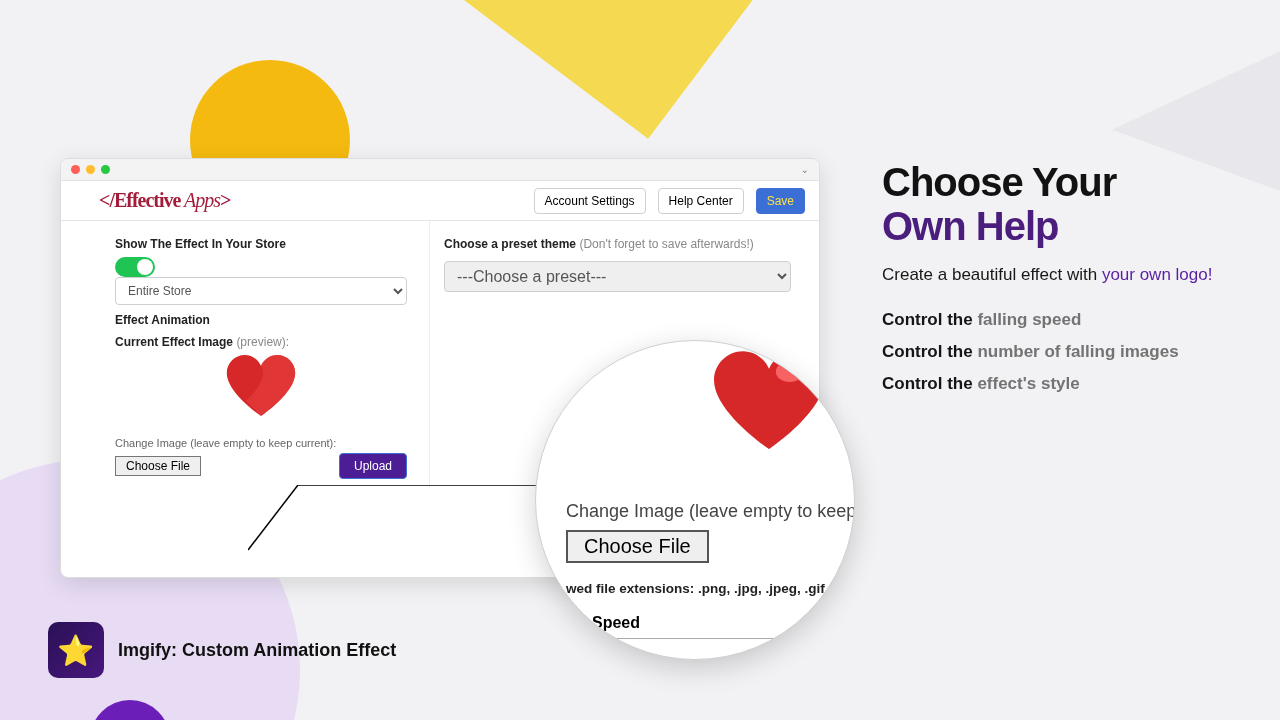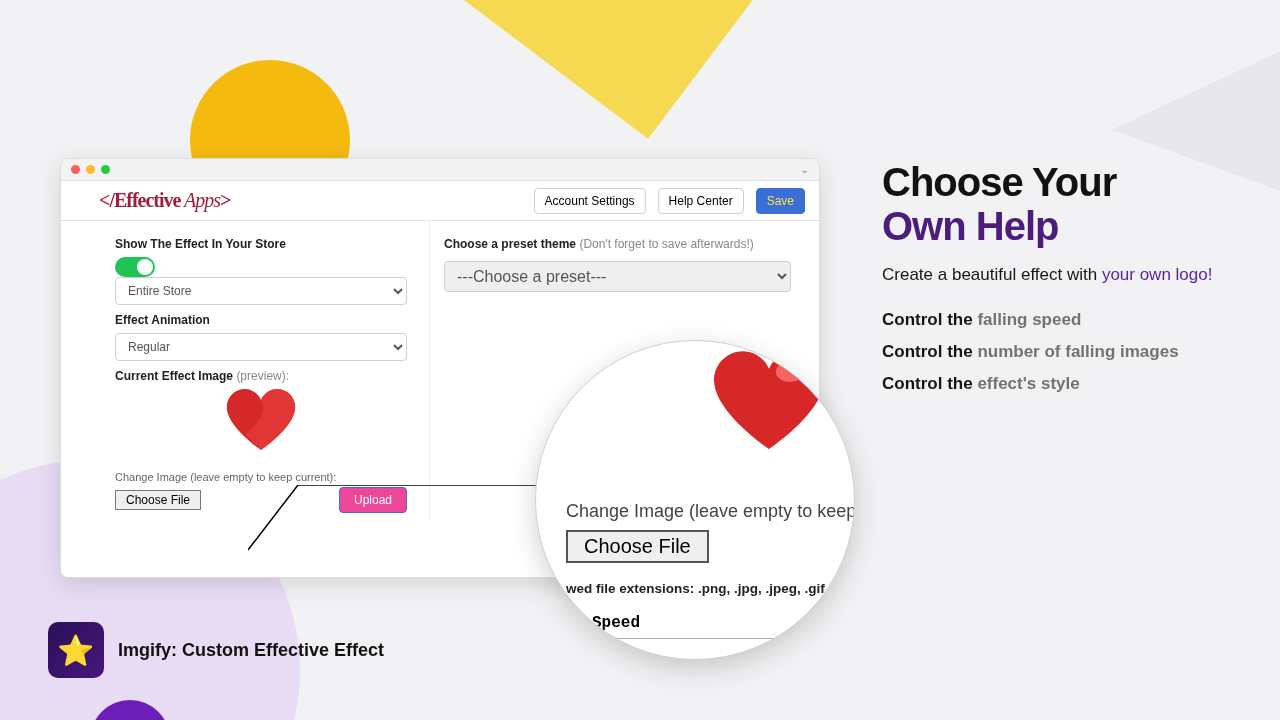--- a/index.html
+++ b/index.html
@@ -90,21 +90,21 @@
     .heart { text-align: center; }
     .heart svg { width: 70px; height: 62px; }
     .change-label { font-size: 11px; color: #666; margin-top: 16px; }
     .filerow { display: flex; align-items: center; gap: 8px; margin-top: 4px; }
     .choosefile {
       font-size: 12px; padding: 2px 10px; border: 1px solid #767676;
       background: #efefef; cursor: pointer;
     }
     .uploadbtn {
       font-size: 12px; padding: 5px 14px; border: 1px solid #3b6fd6;
-      background: #ec4899; color: #fff; border-radius: 4px; cursor: pointer;
+      background: #4c1d95; color: #fff; border-radius: 4px; cursor: pointer;
       margin-left: auto;
     }
     .preset-select {
       width: 100%; font-size: 16px; padding: 5px 8px; margin-top: 4px;
       border: 1px solid #ccd0d4; border-radius: 4px; color: #555;
     }
     
     .zoom {
       position: absolute; left: 535px; top: 340px;
       width: 320px; height: 320px; border-radius: 50%;
@@ -114,21 +114,21 @@
     }
     .zoom-inner { padding: 30px 30px 0 30px; }
     .zoom-heart { position: absolute; right: 30px; top: 10px; }
     .zoom-heart svg { width: 110px; height: 100px; }
     .zoom-label { font-size: 18px; color: #444; margin-top: 130px; white-space: nowrap; }
     .zoom-choose {
       font-size: 20px; padding: 3px 16px; border: 2px solid #555;
       background: #efefef; margin-top: 8px; display: inline-block; cursor: pointer;
     }
     .zoom-ext { font-size: 13.5px; font-weight: bold; color: #222; margin-top: 18px; white-space: nowrap; }
-    .zoom-speed { font-size: 16px; font-weight: bold; margin-top: 18px; padding-left: 26px; font-family: Liberation Mono, monospace; }
+    .zoom-speed { font-size: 16px; font-weight: bold; margin-top: 18px; padding-left: 26px; }
     .zoom-line { border-top: 1px solid #aaa; margin-top: 6px; }
     
     .connector {
       position: absolute; left: 248px; top: 485px; width: 310px; height: 80px;
       pointer-events: none;
     }
     
     .mkt { position: absolute; left: 882px; top: 160px; width: 380px; }
     .h1 { font-size: 40px; font-weight: 800; color: #121212; line-height: 1.1; letter-spacing: -1px; }
     .h1 .purple { color: #4b1e7d; }
@@ -179,23 +179,20 @@
   <div class="content">
     <div class="panel panel-left">
       <div class="label">Show The Effect In Your Store</div>
       <div class="toggle"></div>
 
       <select class="select">
         <option>Entire Store</option>
       </select>
 
       <div class="label">Effect Animation</div>
-      <select class="select">
-        <option>Regular</option>
-      </select>
 
       <div class="label">
         <span>Current Effect Image</span> <span class="sub">(preview):</span>
       </div>
 
       <div class="heart">
         <svg viewBox="0 0 32 29">
             <path fill="#d62828" d="M23.6 0c-3.4 0-6.3 2.1-7.6 5.1C14.7 2.1 11.8 0 8.4 0 3.8 0 0 3.8 0 8.4c0 9.4 16 20.1 16 20.1s16-10.7 16-20.1C32 3.8 28.2 0 23.6 0z"></path>
             <path fill="#e74040" d="M23.6 0c-3.4 0-6.3 2.1-7.6 5.1 0 0 1 1.2 1 3.3 0 6-8 13-8 13s7 7.1 7 7.1 16-10.7 16-20.1C32 3.8 28.2 0 23.6 0z" opacity="0.6"></path>
           </svg>
@@ -252,14 +249,14 @@
     <p><span>Control the </span><span class="purple">falling speed</span></p>
     <p><span>Control the </span><span class="purple">number of falling images</span></p>
     <p><span>Control the </span><span class="purple">effect's style</span></p>
   </div>
 </div>
 
 <div class="appbadge">
   <div class="appicon">
       <span>⭐</span>
     </div>
-  <div class="appname">Imgify: Custom Effective Effect</div>
+  <div class="appname">Imgify: Custom Animation Effect</div>
 </div>
 
 </body></html>

